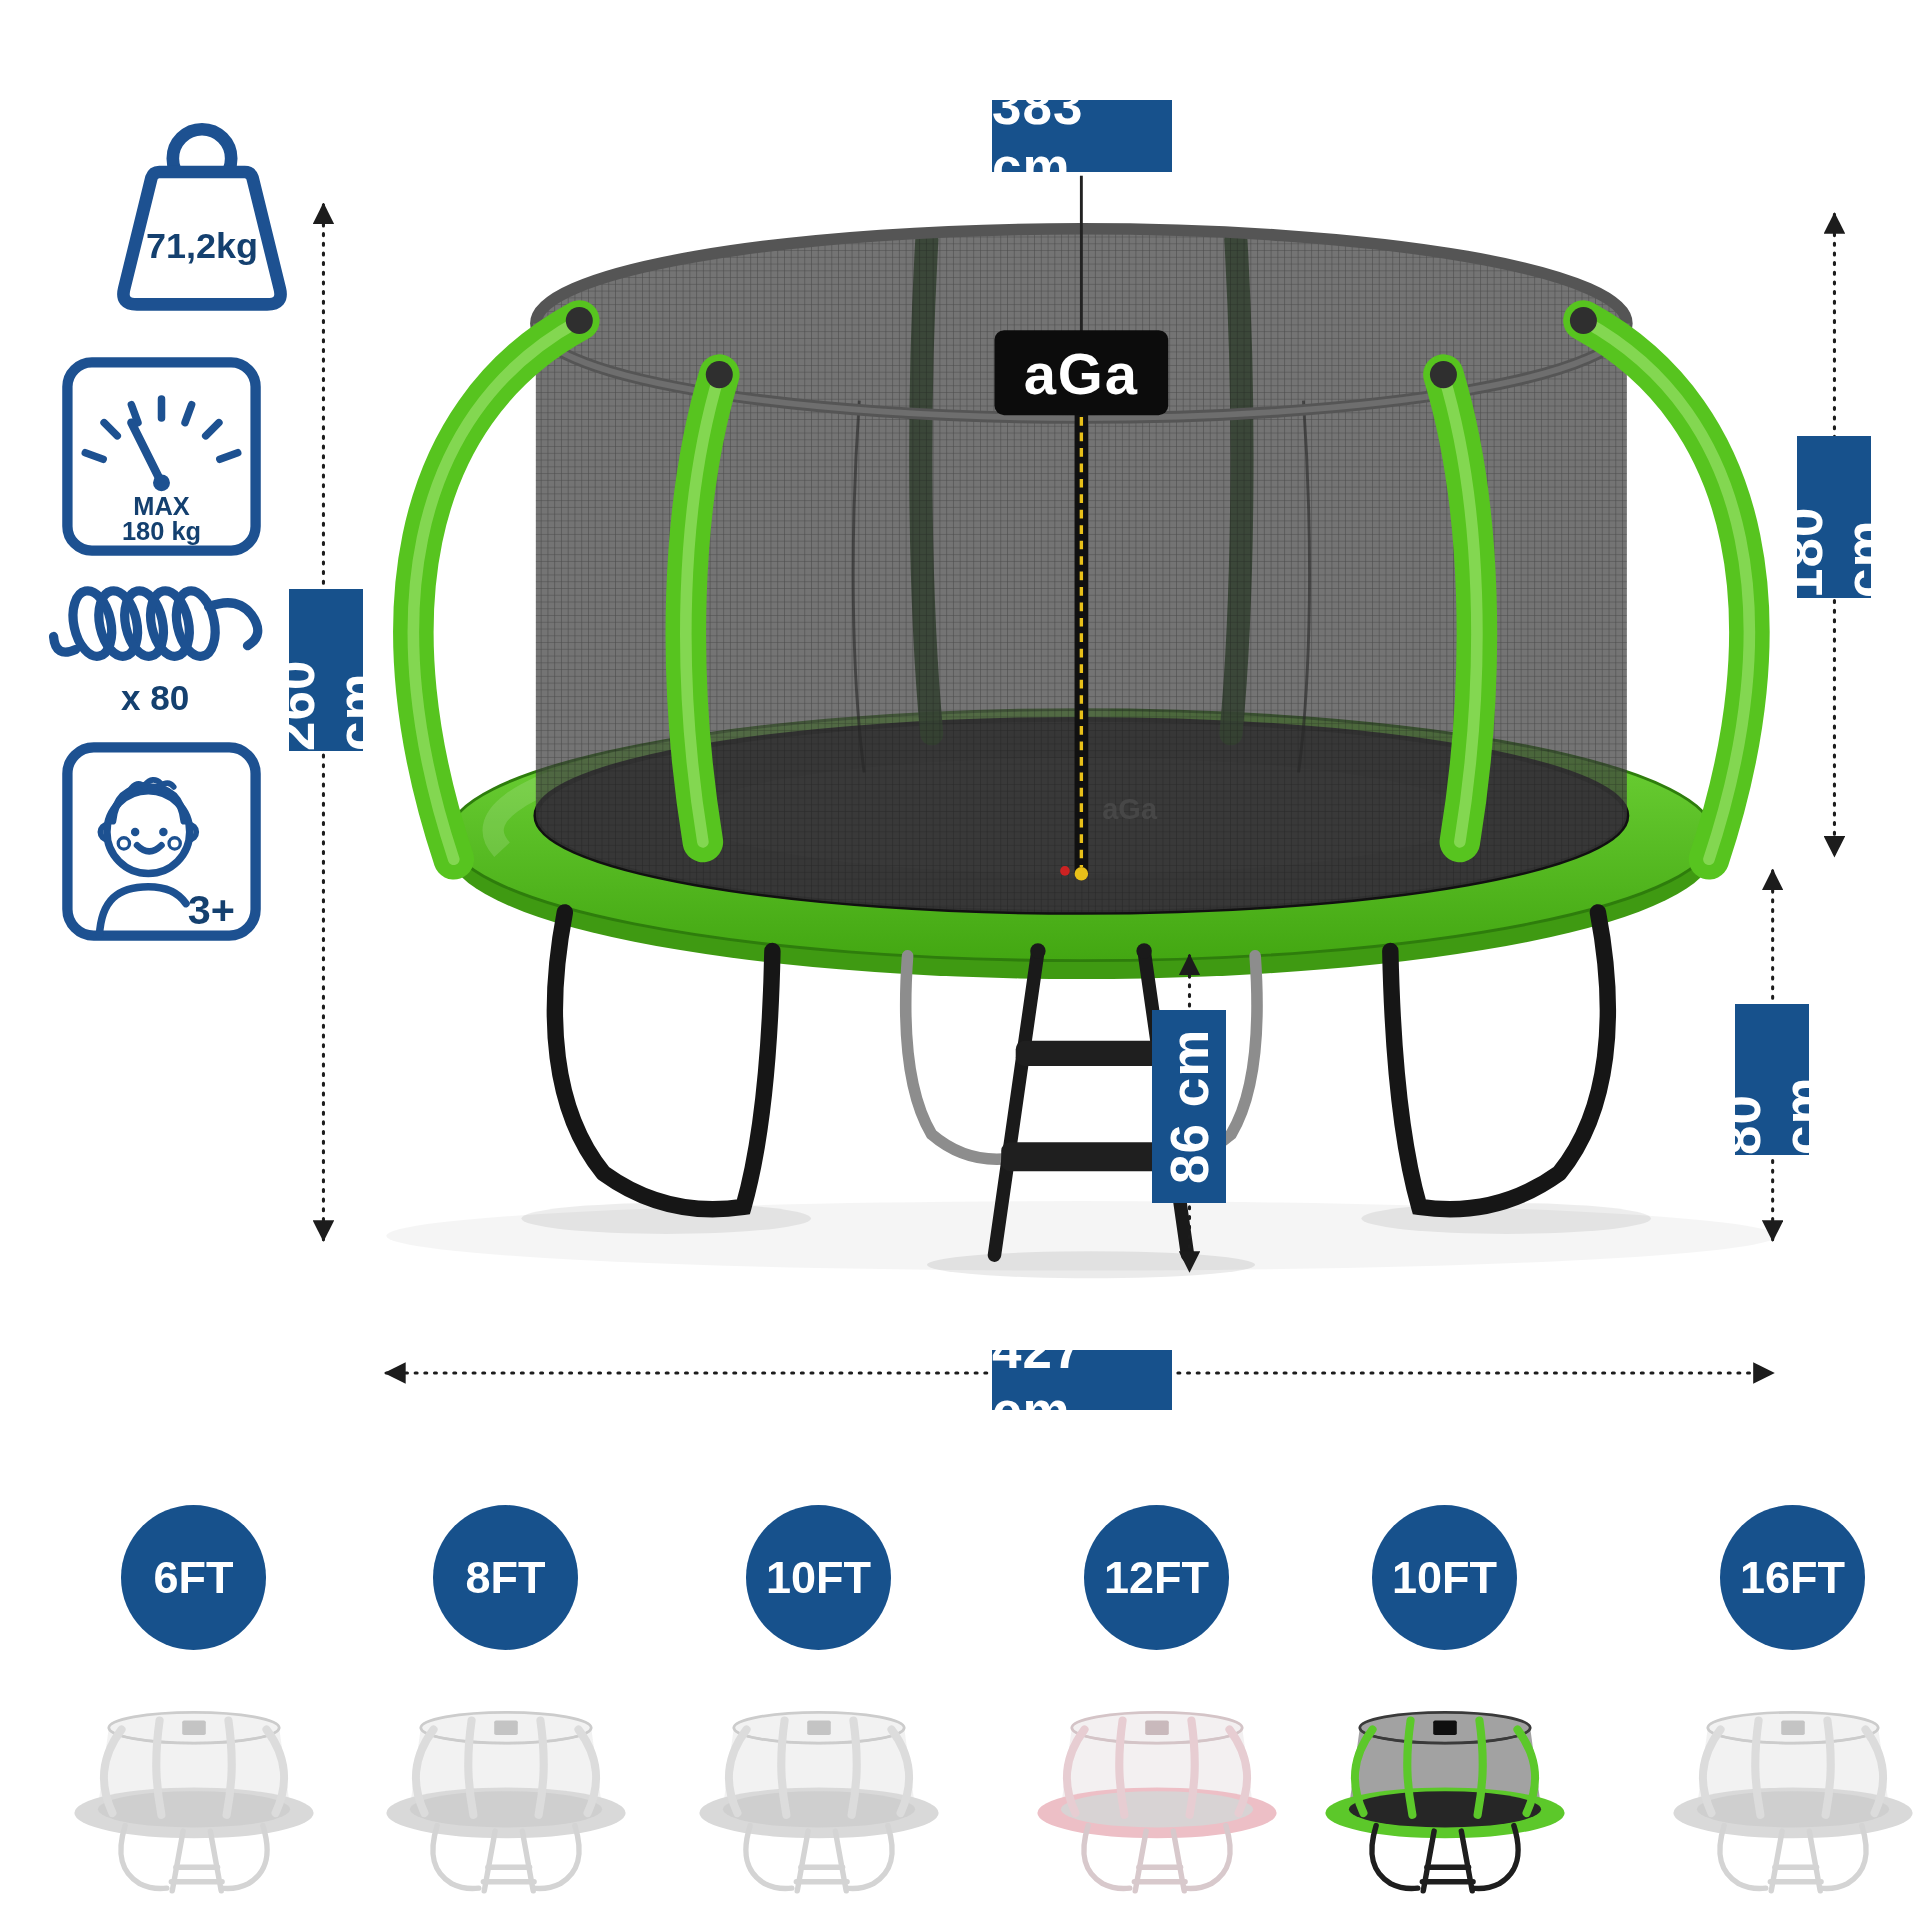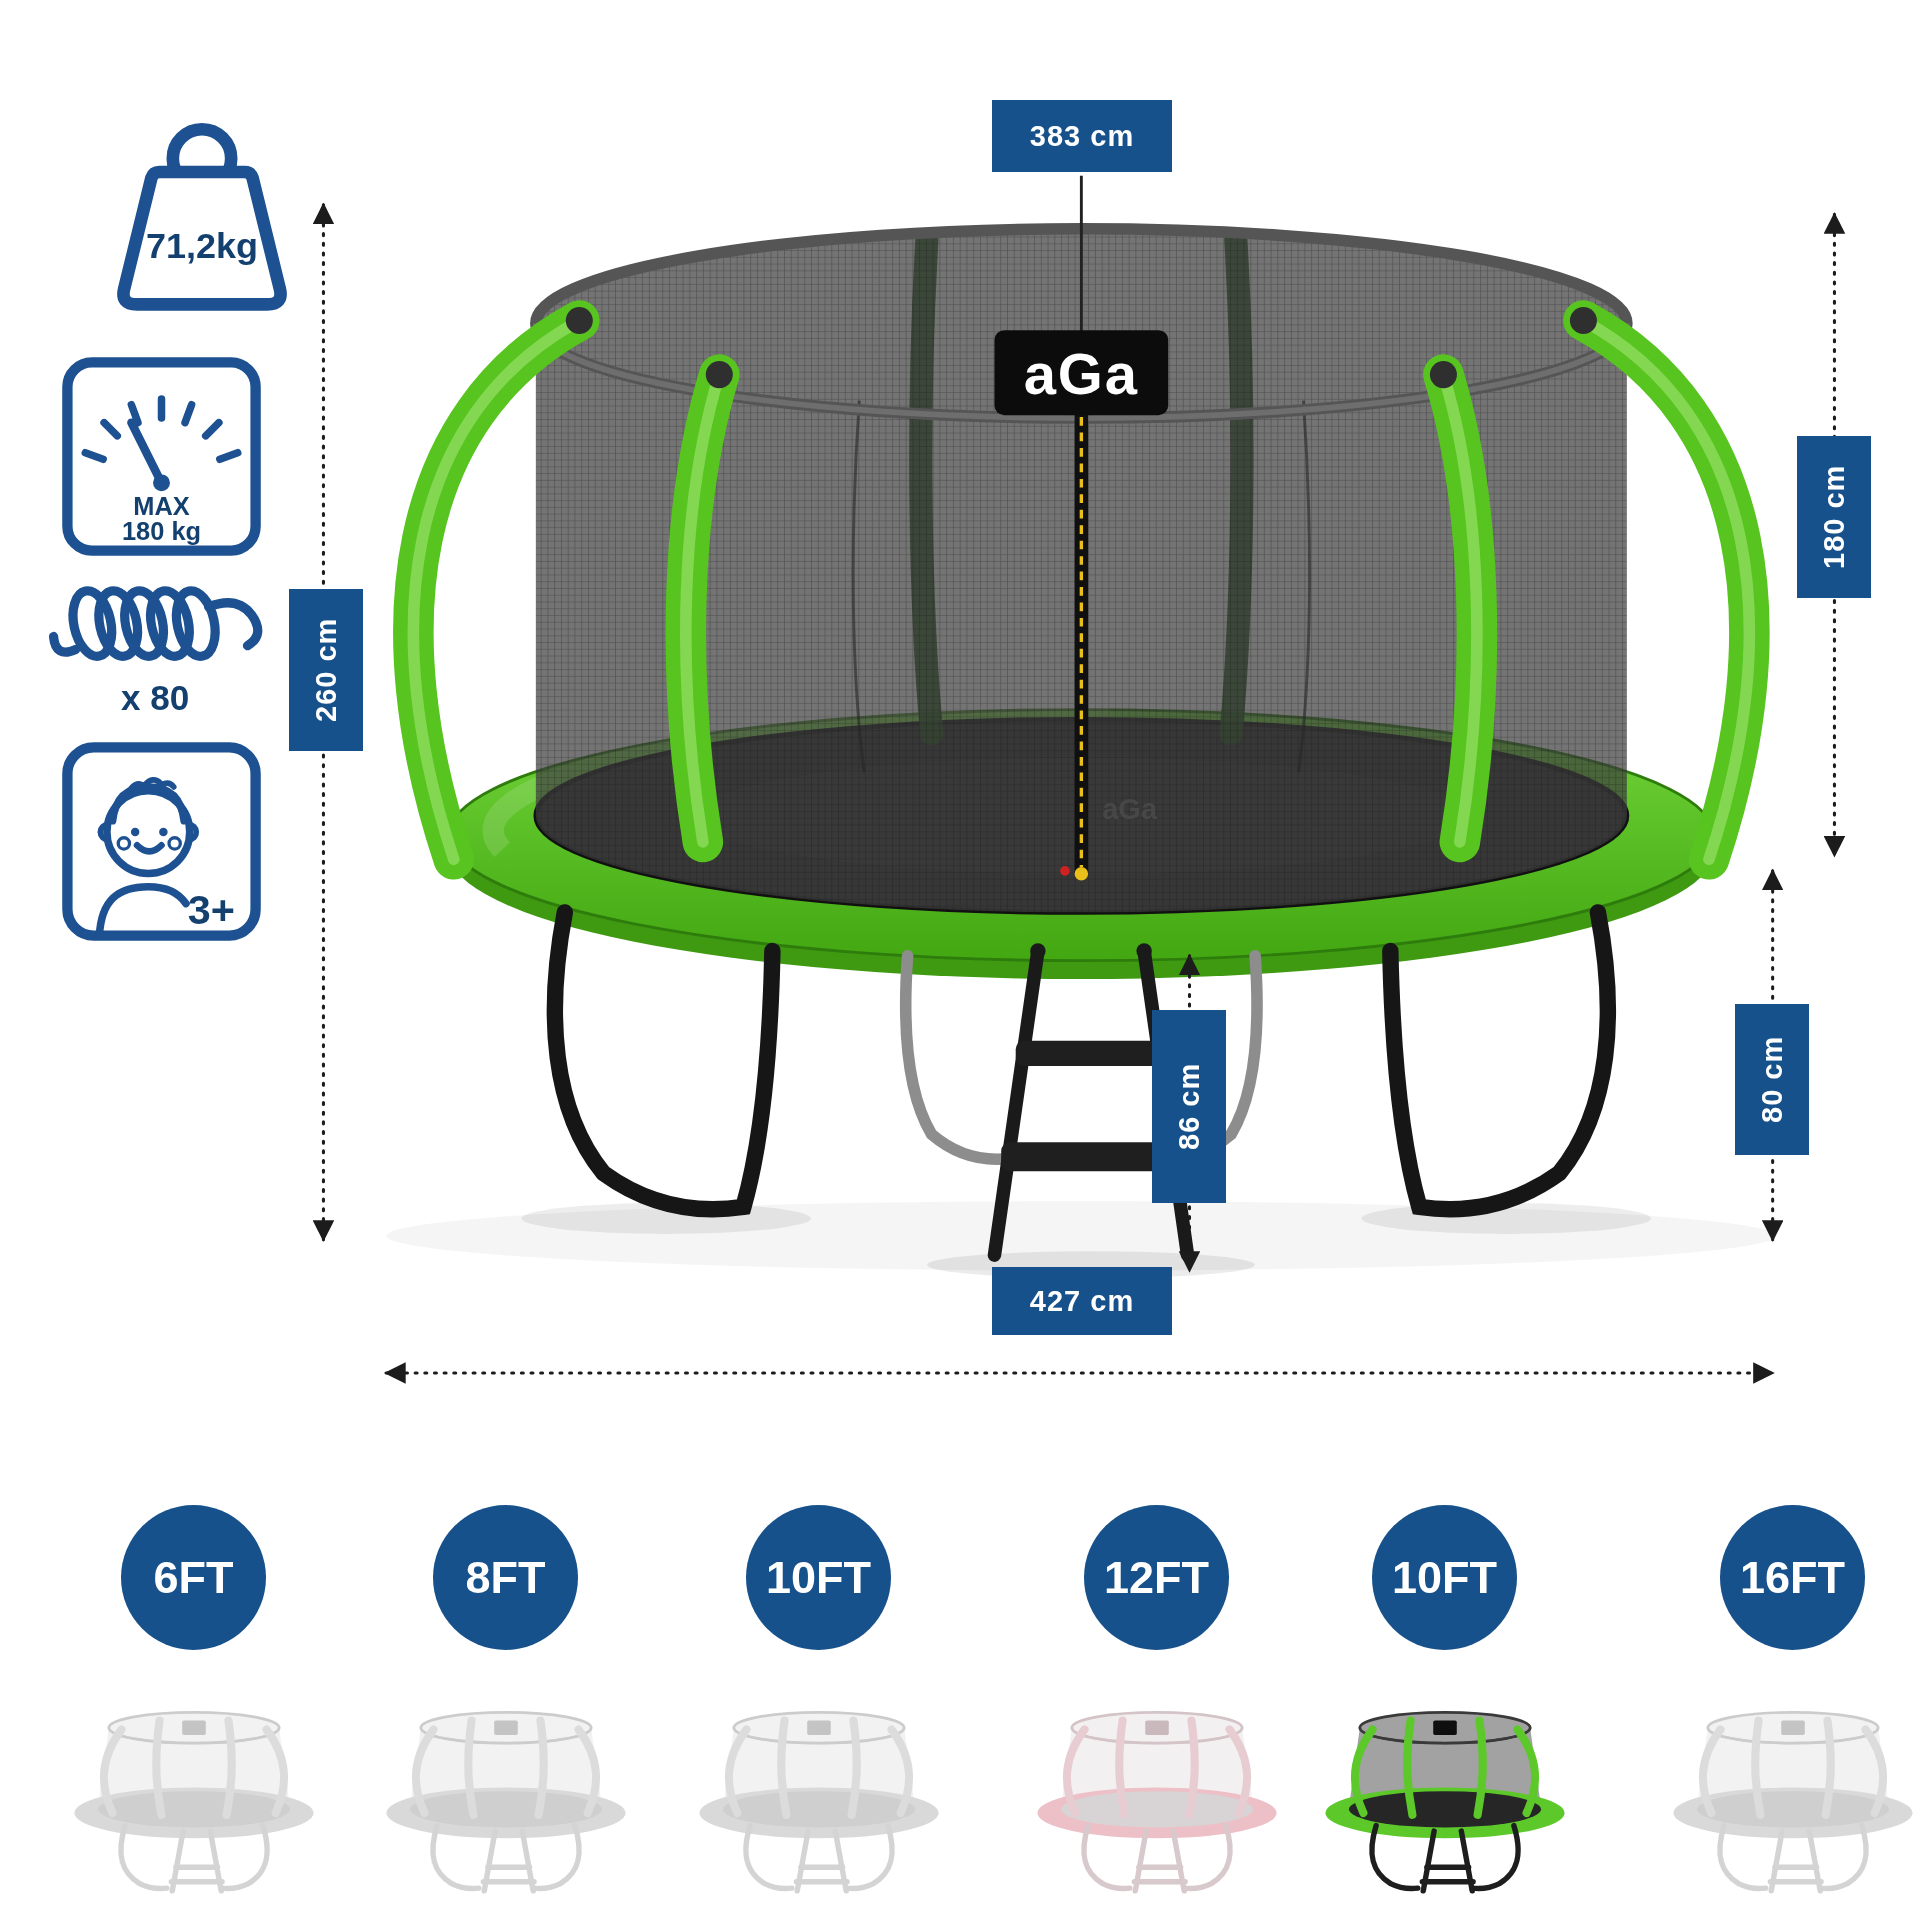--- a/index.html
+++ b/index.html
@@ -5,21 +5,21 @@
   html,body{margin:0;padding:0;background:#fff;}
   .canvas{
     position:relative;width:1931px;height:1931px;background:#ffffff;
     font-family:"Liberation Sans",sans-serif;overflow:hidden;
     --blue:#17518c; --navy-text:#14406f; --green:#5cc82a; --ink:#1c1c1c;
   }
   .scene{position:absolute;left:0;top:0;width:1931px;height:1931px;}
   .icon-svg{position:absolute;}
   .dim-box{
     position:absolute;background:var(--blue);color:#fff;font-weight:bold;
-    font-size:29px;display:flex;align-items:center;justify-content:center;
+    font-size:53px;display:flex;align-items:center;justify-content:center;
     letter-spacing:1px;
   }
   .dim-box.vertical{writing-mode:vertical-rl;transform:rotate(180deg);}
   .size-option{position:absolute;width:309px;display:flex;flex-direction:column;align-items:center;gap:25px;cursor:pointer;}
   .size-circle{
     width:145px;height:145px;border-radius:50%;background:var(--blue);color:#fff;
     display:flex;align-items:center;justify-content:center;font-size:45px;font-weight:bold;
   }
   .size-circle .unit{font-weight:bold;}
   .thumb{width:290px;height:236px;}
@@ -206,21 +206,21 @@
     <circle cx="124" cy="112" r="6" fill="none" stroke="#1d5191" stroke-width="3.5"></circle>
     <path d="M44,210 C46,172 64,158 96,158 C116,158 128,164 136,176" fill="none" stroke="#1d5191" stroke-width="8" stroke-linecap="round"></path>
     <text x="163" y="198" text-anchor="middle" font-size="44" font-weight="bold" fill="#14406f">3+</text>
   </svg>
 
   <div class="dim-box" style="left:992px;top:100px;width:180px;height:72px">383 cm</div>
   <div class="dim-box vertical" style="left:289px;top:589px;width:74px;height:162px">260 cm</div>
   <div class="dim-box vertical" style="left:1797px;top:436px;width:74px;height:162px">180 cm</div>
   <div class="dim-box vertical" style="left:1152px;top:1010px;width:74px;height:193px">86 cm</div>
   <div class="dim-box vertical" style="left:1735px;top:1004px;width:74px;height:151px">80 cm</div>
-  <div class="dim-box" style="left:992px;top:1267px;width:180px;height:68px">427 cm</div>
+  <div class="dim-box" style="left:992px;top:1350px;width:180px;height:60px">427 cm</div>
 
   <div class="size-option" style="left:39px;top:1505px">
     <div class="size-circle">
         <span>6</span>
         <span class="unit">FT</span>
       </div>
     <svg class="thumb muted" viewBox="0 0 320 260">
         <use href="#mini-tramp"></use>
       </svg>
   </div>

